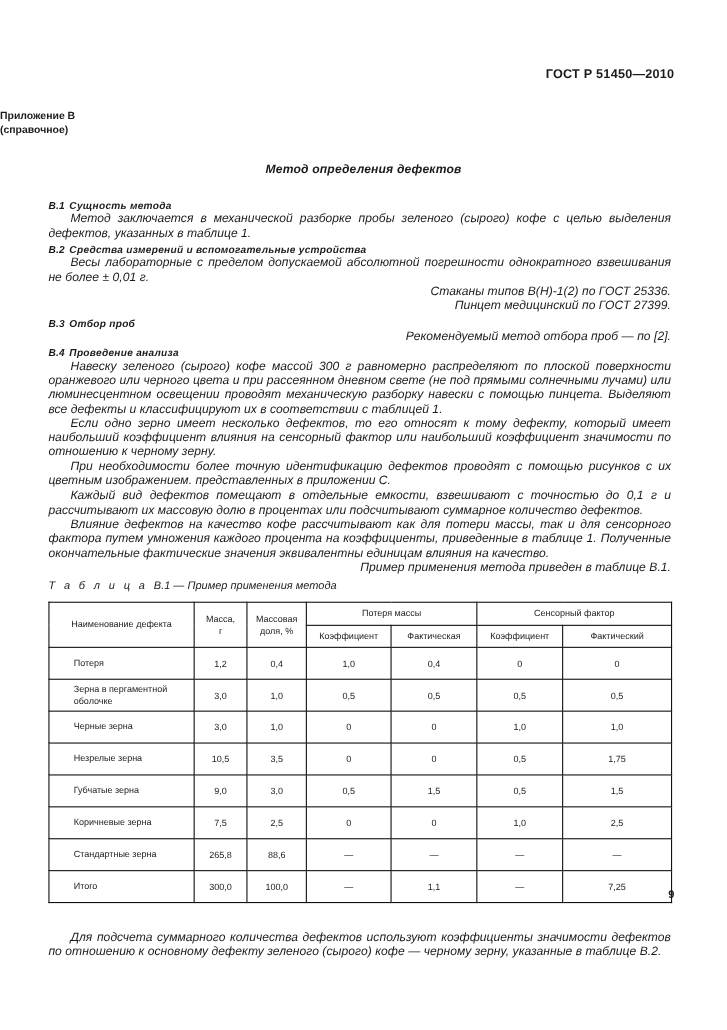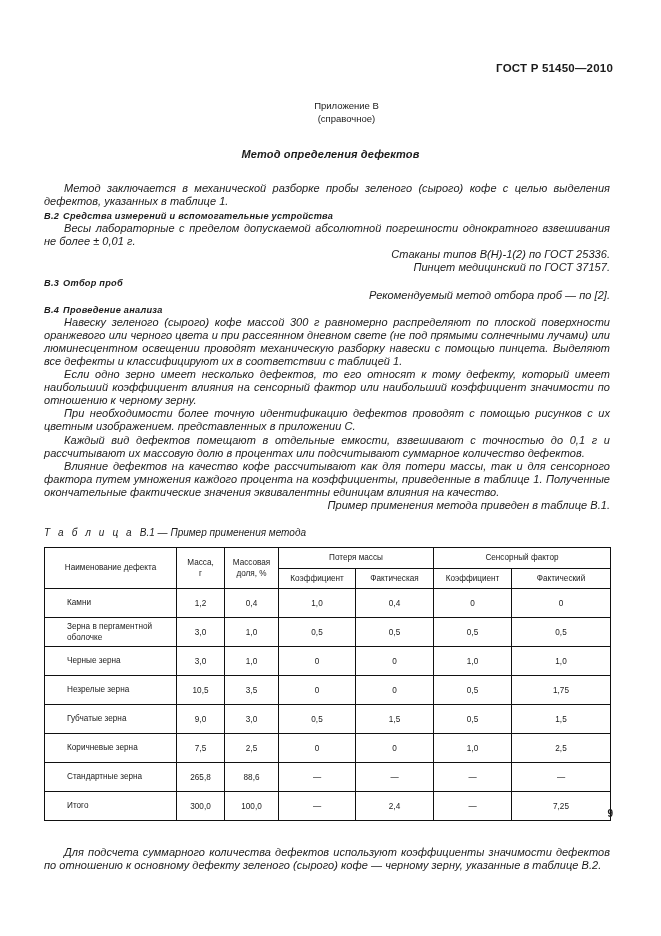--- a/index.html
+++ b/index.html
@@ -34,25 +34,23 @@
     letter-spacing: 0.2px;
     white-space: nowrap;
   }
 
   
   .annex-block {
     position: absolute;
     top: 100px;
     left: 0;
     right: 0;
-    text-align: center;
     font-size: 9.5px;
-    font-weight: normal;
+    font-weight: bold;
     line-height: 1.35;
-    margin-left: 32px;
   }
   .annex-block div { white-space: nowrap; }
 
   
   .main-title {
     position: absolute;
     top: 148px;
     left: 0;
     right: 0;
     text-align: center;
@@ -179,29 +177,32 @@
 
   <div class="annex-block">
     <div>Приложение В</div>
     <div>(справочное)</div>
   </div>
 
   <div class="main-title">Метод определения дефектов</div>
 
   <div class="content">
 
+    <h3 class="sec">
+      <span class="num">В.1</span><span>Сущность метода</span>
+    </h3>
     <p class="para">Метод заключается в механической разборке пробы зеленого (сырого) кофе с целью выделения дефектов, указанных в таблице 1.</p>
 
     <div class="gap-sm"></div>
     <h3 class="sec">
       <span class="num">В.2</span><span>Средства измерений и вспомогательные устройства</span>
     </h3>
     <p class="para">Весы лабораторные с пределом допускаемой абсолютной погрешности однократного взвешивания не более ± 0,01 г.</p>
     <p class="para tight">Стаканы типов В(Н)-1(2) по ГОСТ 25336.</p>
-    <p class="para tight">Пинцет медицинский по ГОСТ 37157.</p>
+    <p class="para tight">Пинцет медицинский по ГОСТ 27399.</p>
 
     <div class="gap-sm"></div>
     <h3 class="sec">
       <span class="num">В.3</span><span>Отбор проб</span>
     </h3>
     <p class="para tight">Рекомендуемый метод отбора проб — по [2].</p>
 
     <div class="gap-sm"></div>
     <h3 class="sec">
       <span class="num">В.4</span><span>Проведение анализа</span>
@@ -245,21 +246,21 @@
       </tr>
       <tr>
         <th>Коэффициент</th>
         <th>Фактическая</th>
         <th>Коэффициент</th>
         <th>Фактический</th>
       </tr>
     </thead>
     <tbody>
       <tr>
-        <td class="name">Камни</td>
+        <td class="name">Потеря</td>
         <td>1,2</td>
         <td>0,4</td>
         <td>1,0</td>
         <td>0,4</td>
         <td>0</td>
         <td>0</td>
       </tr>
       <tr>
         <td class="name">Зерна в пергаментной оболочке</td>
         <td>3,0</td>
@@ -312,21 +313,21 @@
         <td>—</td>
         <td>—</td>
         <td>—</td>
         <td>—</td>
       </tr>
       <tr>
         <td class="name">Итого</td>
         <td>300,0</td>
         <td>100,0</td>
         <td>—</td>
-        <td>2,4</td>
+        <td>1,1</td>
         <td>—</td>
         <td>7,25</td>
       </tr>
     </tbody>
   </table>
 
   <div class="tail">
     <p class="para">Для подсчета суммарного количества дефектов используют коэффициенты значимости дефектов по отношению к основному дефекту зеленого (сырого) кофе — черному зерну, указанные в таблице В.2.</p>
   </div>
 

